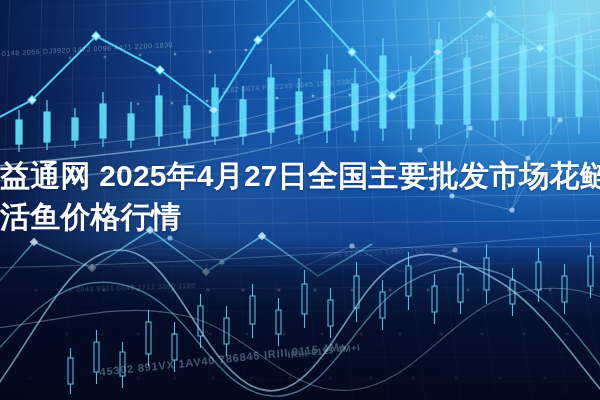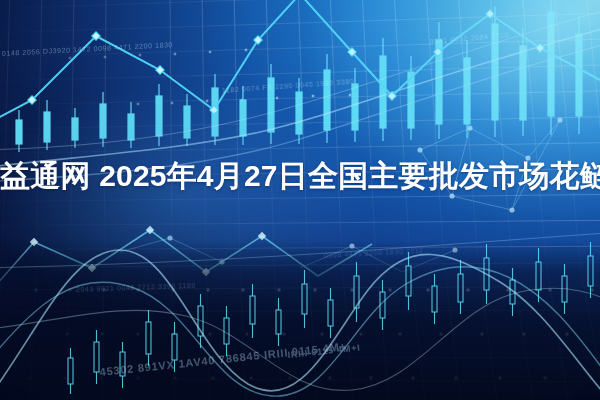--- a/index.html
+++ b/index.html
@@ -411,15 +411,16 @@
       <text x="100" y="376" transform="rotate(-6 100 376)">45302 891VX 1AV40 786845 IRIII 0115 4M+</text>
       <text x="288" y="358" transform="rotate(-6 288 358)" font-size="9">IRIII 0115 4M+I</text>
     </g>
   </svg>
 
   <div class="layer" id="bg-glow-tr"></div>
   <div class="layer vignette"></div>
 
   <div class="title-wrap">
     <span class="title-line">益通网 2025年4月27日全国主要批发市场花鲢</span>
+    <span class="title-line">活鱼价格行情</span>
   </div>
 
 </div>
 
 </body></html>

